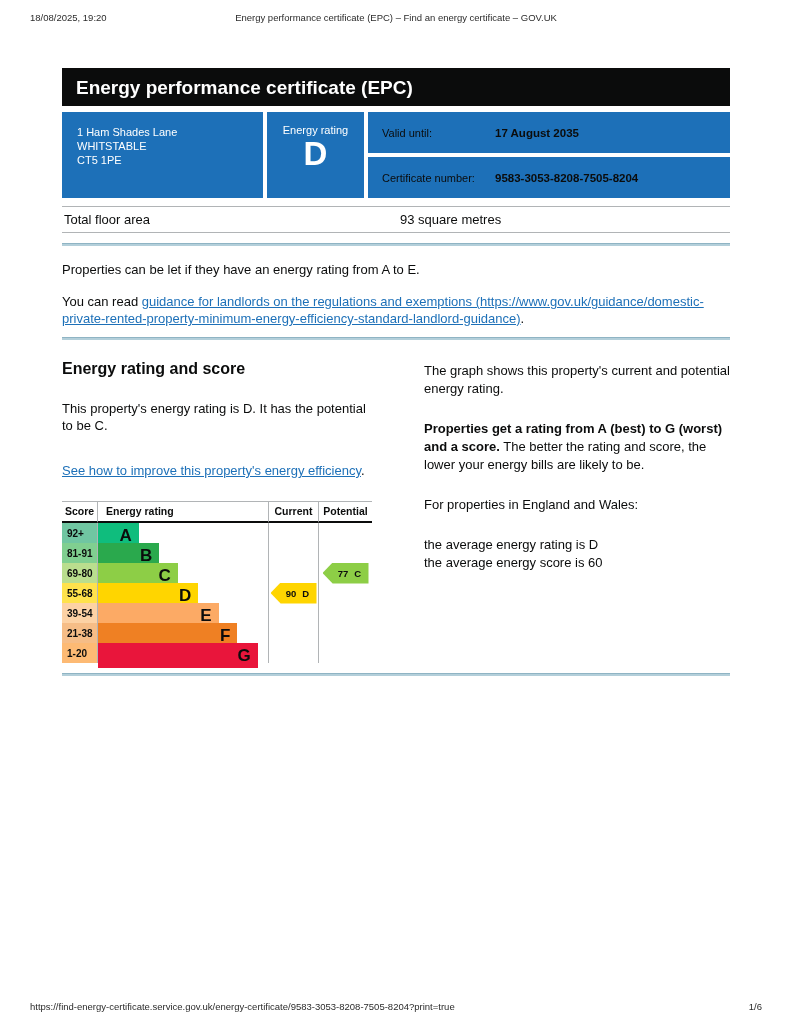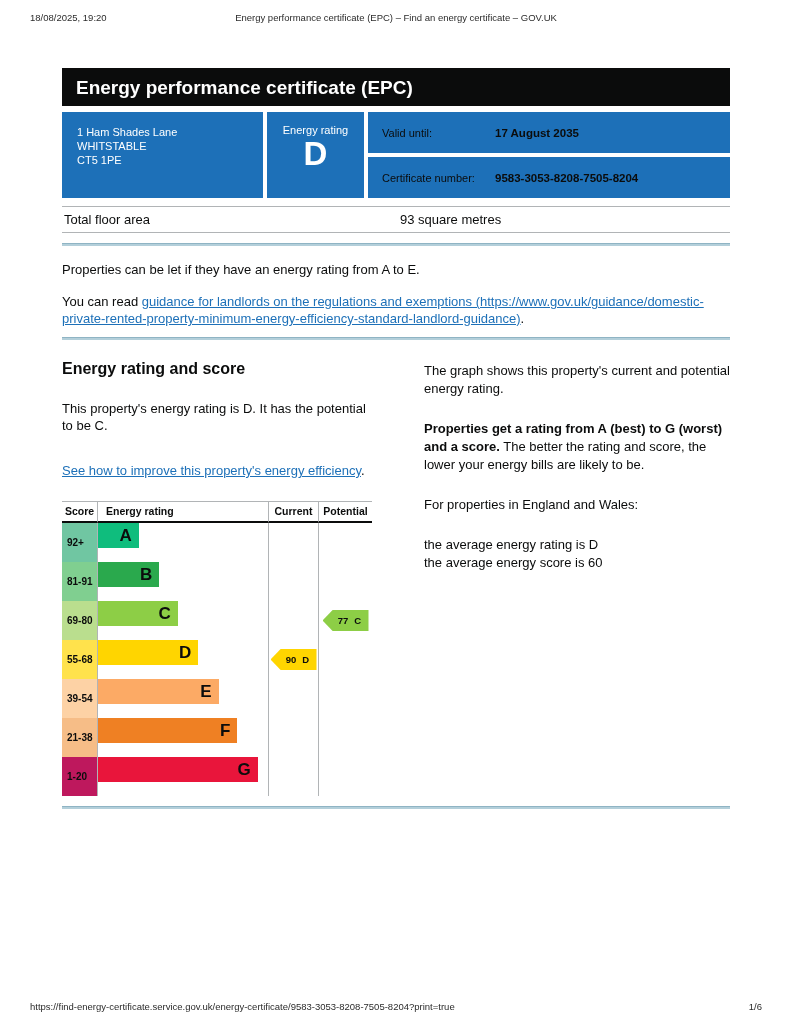--- a/index.html
+++ b/index.html
@@ -58,21 +58,21 @@
   .col-right .rp { font-size: 13px; line-height: 18px; }
   .col-right .rp + .rp { margin-top: 22px; }
   .col-right .avg-lines { margin-top: 20px; }
 
   
   .chart { margin-top: 22px; width: 310px; display: grid; grid-template-columns: 35px 171px 50px 54px; border-top: 1px solid #b1b4b6; }
   .chart .hcell { font-weight: bold; font-size: 10.5px; padding: 3px 0 4px 0; border-bottom: 2px solid #0b0c0c; white-space: nowrap; }
   .chart .h-score { text-align: center; }
   .chart .h-rating { padding-left: 8px; border-left: 1px solid #b1b4b6; }
   .chart .h-current, .chart .h-potential { text-align: center; border-left: 1px solid #b1b4b6; }
-  .chart .cell { height: 39px; }
+  .chart .cell { height: 20px; }
   .chart .score-cell { font-weight: bold; font-size: 10px; display: flex; align-items: center; padding-left: 5px; }
   .chart .bar-cell { border-left: 1px solid #b1b4b6; }
   .chart .bar { height: 25px; display: flex; align-items: center; justify-content: flex-end; padding-right: 7px; }
   .chart .bar .letter { font-weight: bold; font-size: 17px; color: #0b0c0c; }
   .chart .ptr-cell { border-left: 1px solid #b1b4b6; display: flex; align-items: center; justify-content: center; }
   .chart .arrow { width: 46px; height: 21px; clip-path: polygon(0 50%, 22% 0, 100% 0, 100% 100%, 22% 100%); display: flex; align-items: center; justify-content: center; gap: 6px; padding-left: 8px; font-size: 9.5px; font-weight: bold; color: #0b0c0c; }
 </style>
 </head>
 <body>
 
@@ -188,21 +188,21 @@
             <div class="cell ptr-cell"></div>
             <div class="cell ptr-cell"></div>
             <div class="cell score-cell" style="background: rgb(246, 189, 135);">21-38</div>
             <div class="cell bar-cell">
               <div class="bar" style="background: rgb(239, 128, 35); width: 82%;">
                 <div class="letter">F</div>
               </div>
             </div>
             <div class="cell ptr-cell"></div>
             <div class="cell ptr-cell"></div>
-            <div class="cell score-cell" style="background: #be185d;">1-20</div>
+            <div class="cell score-cell" style="background: #fdba74;">1-20</div>
             <div class="cell bar-cell">
               <div class="bar" style="background: rgb(233, 21, 59); width: 94%;">
                 <div class="letter">G</div>
               </div>
             </div>
             <div class="cell ptr-cell"></div>
             <div class="cell ptr-cell"></div>
           </div>
       </div>
 

